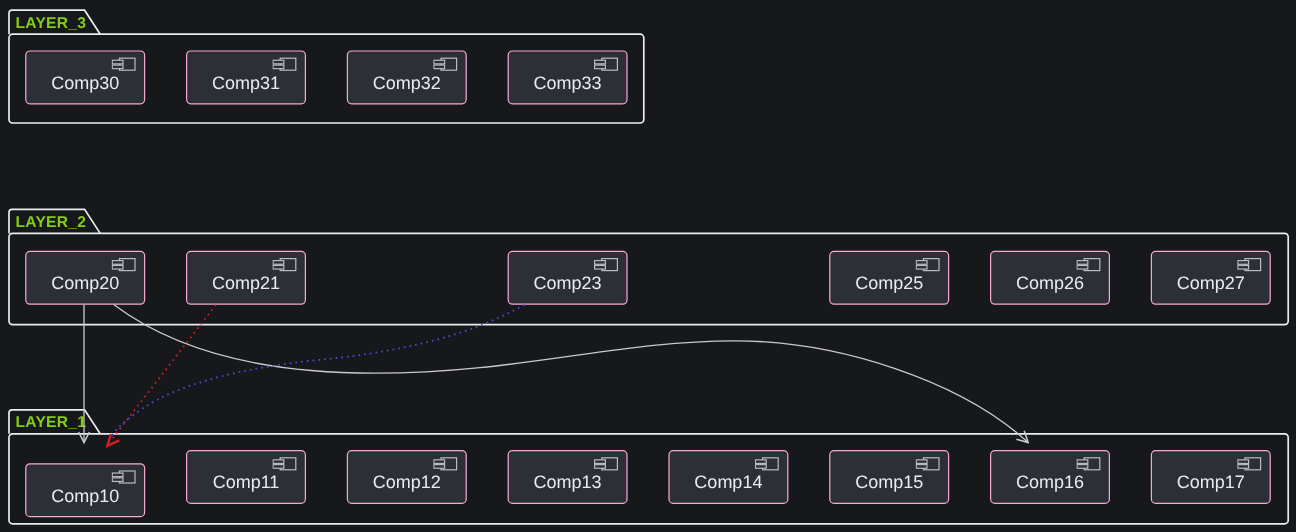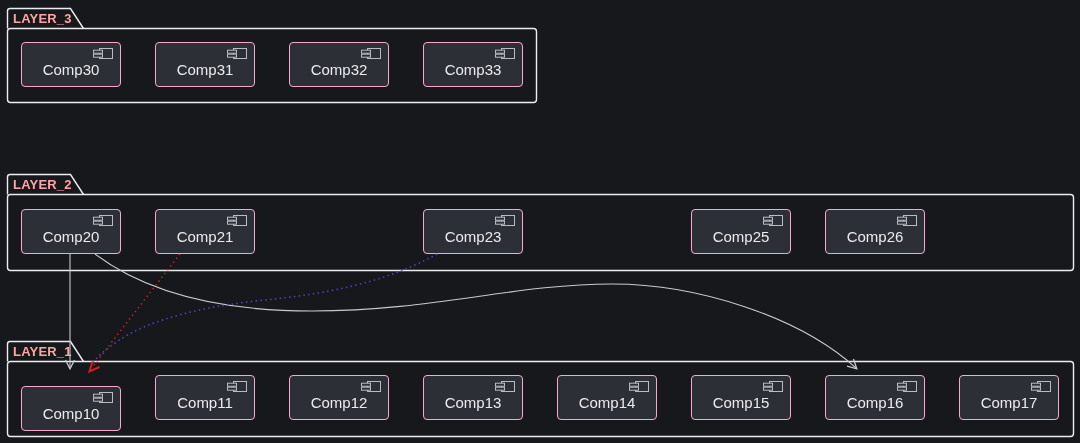--- a/index.html
+++ b/index.html
@@ -12,21 +12,21 @@
   .edges{z-index:3;pointer-events:none;}
   .comp{
     position:absolute;width:100px;height:45px;box-sizing:border-box;
     background:#2d2f36;border:1px solid #f9a8d4;border-radius:4px;
     display:flex;align-items:center;justify-content:center;
     padding-top:9px;z-index:1;
   }
   .clabel{color:#e9ebee;font-size:15px;white-space:nowrap;}
   .cicon{position:absolute;top:4px;right:6px;}
   .tabLabel{
-    position:absolute;z-index:2;color:#fca5a5;font-weight:bold;
+    position:absolute;z-index:2;color:#84cc16;font-weight:bold;
     font-size:13px;letter-spacing:.2px;line-height:17px;white-space:nowrap;
   }
 </style>
 </head>
 <body>
 
 <div class="stage">
 
   <svg class="abs chrome" width="1080" height="443">
     <g stroke="#ebedf0" stroke-width="1.4" fill="none">
@@ -130,20 +130,30 @@
   <div class="comp" style="left:825px;top:209px">
     <svg class="cicon" width="21" height="13">
         <g stroke="#b8bcc3" stroke-width="1">
           <rect x="6.5" y="1.5" width="13" height="10" fill="none"></rect>
           <rect x="0.5" y="3.2" width="9" height="3" fill="#2d2f36"></rect>
           <rect x="0.5" y="7.2" width="9" height="3" fill="#2d2f36"></rect>
         </g>
       </svg>
     <span class="clabel">Comp26</span>
   </div>
+  <div class="comp" style="left:959px;top:209px">
+    <svg class="cicon" width="21" height="13">
+        <g stroke="#b8bcc3" stroke-width="1">
+          <rect x="6.5" y="1.5" width="13" height="10" fill="none"></rect>
+          <rect x="0.5" y="3.2" width="9" height="3" fill="#2d2f36"></rect>
+          <rect x="0.5" y="7.2" width="9" height="3" fill="#2d2f36"></rect>
+        </g>
+      </svg>
+    <span class="clabel">Comp27</span>
+  </div>
 
   <div class="comp" style="left:21px;top:386px">
     <svg class="cicon" width="21" height="13">
         <g stroke="#b8bcc3" stroke-width="1">
           <rect x="6.5" y="1.5" width="13" height="10" fill="none"></rect>
           <rect x="0.5" y="3.2" width="9" height="3" fill="#2d2f36"></rect>
           <rect x="0.5" y="7.2" width="9" height="3" fill="#2d2f36"></rect>
         </g>
       </svg>
     <span class="clabel">Comp10</span>

